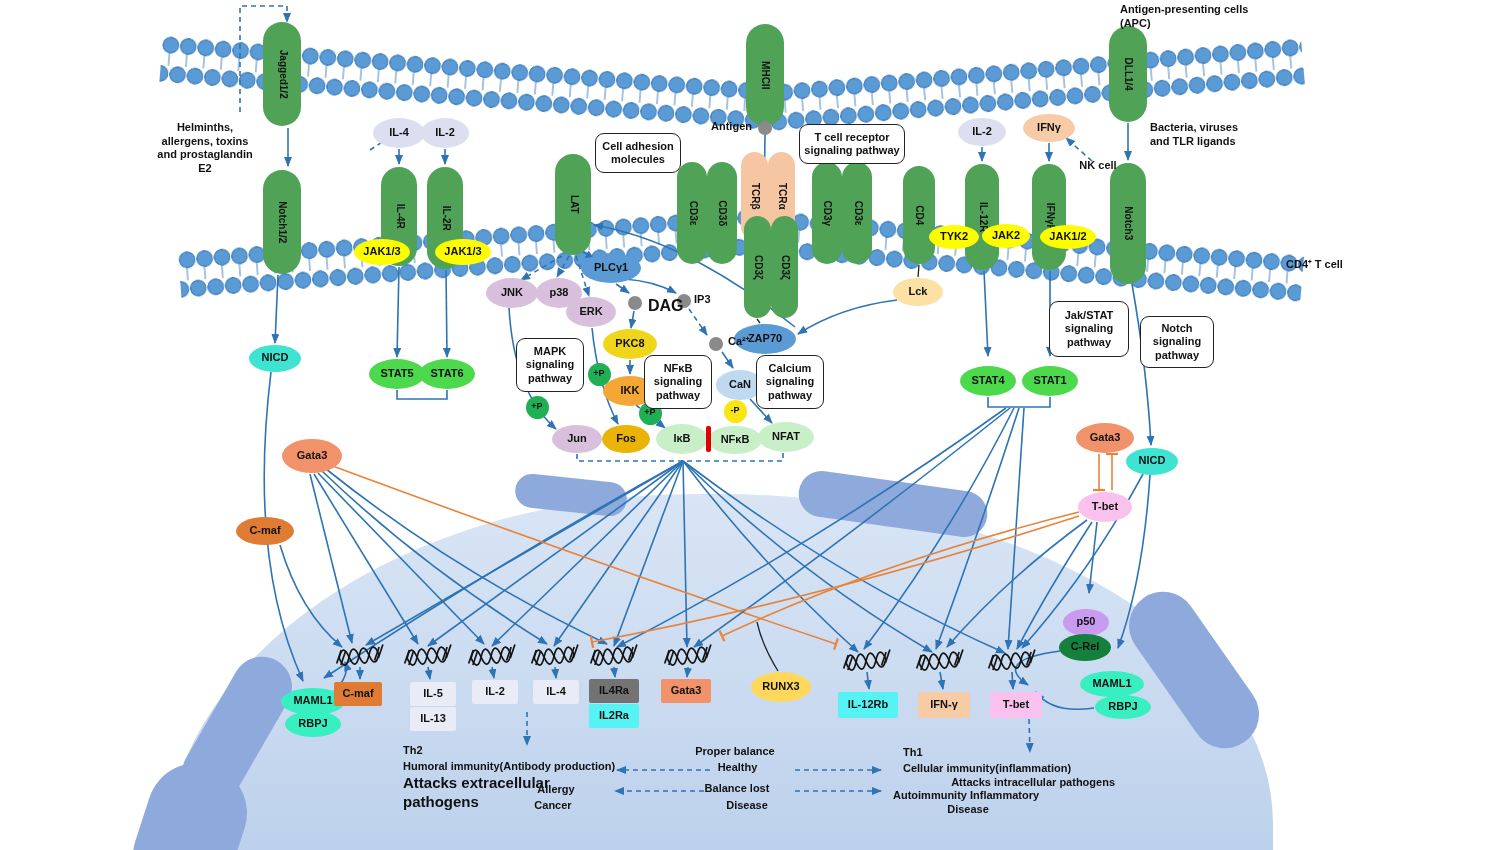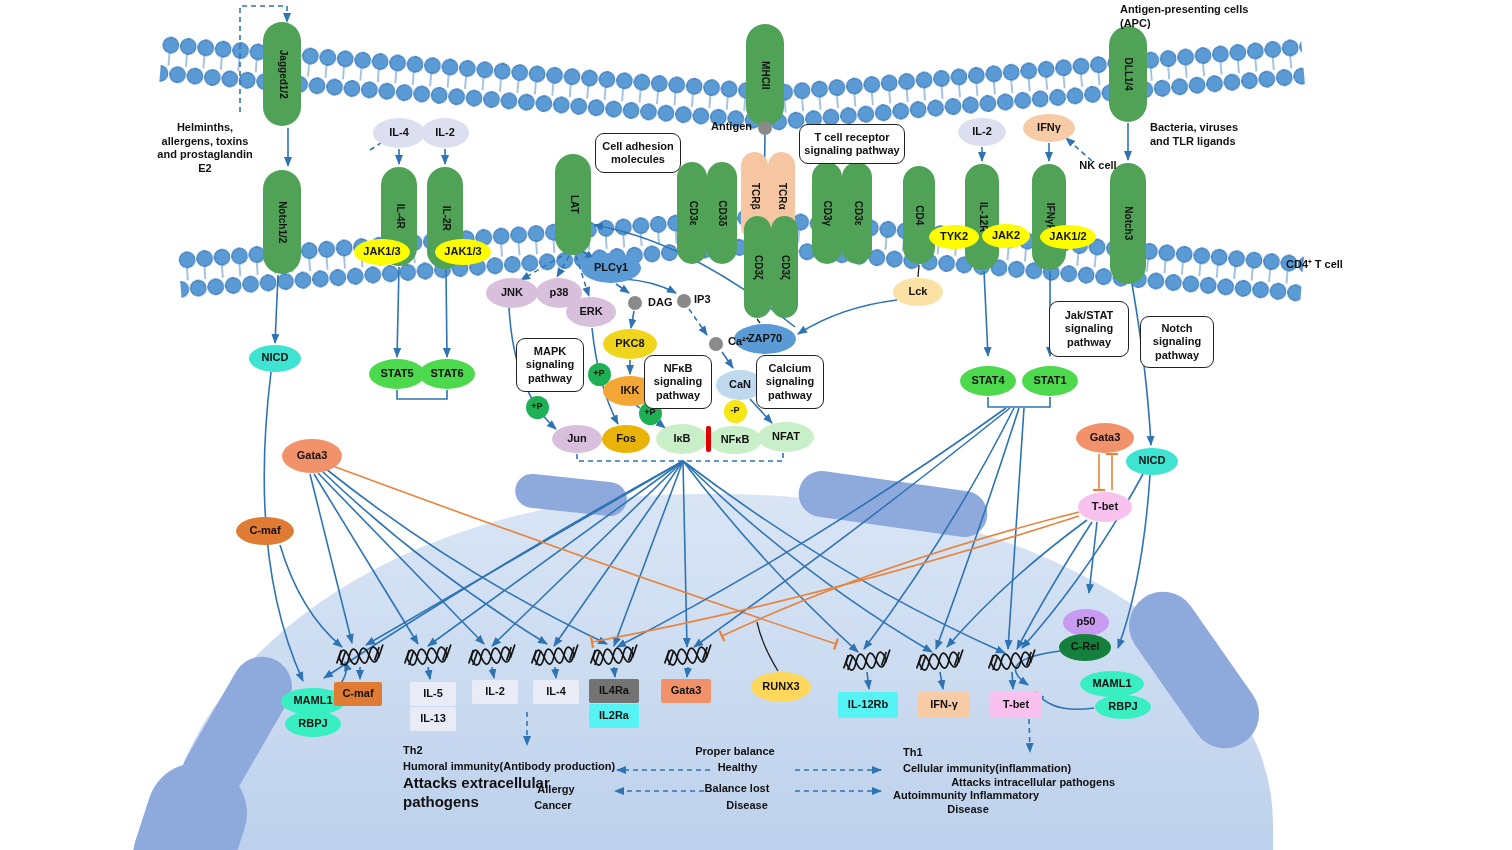--- a/index.html
+++ b/index.html
@@ -488,21 +488,21 @@
 (APC)</div>
     <div class="ptext" style="left: 138px; top: 121px; width: 134px; text-align: center; font-size: 11px;">Helminths,
 allergens, toxins
 and  prostaglandin
 E2</div>
     <div class="ptext" style="left: 698px; top: 120px; width: 54px; text-align: right; font-size: 11px;">Antigen</div>
     <div class="ptext" style="left: 1072px; top: 159px; width: 52px; text-align: center; font-size: 11px;">NK cell</div>
     <div class="ptext" style="left: 1150px; top: 121px; width: 120px; text-align: left; font-size: 11px;">Bacteria, viruses
 and  TLR ligands</div>
     <div class="ptext" style="left: 1286px; top: 258px; width: 84px; text-align: left; font-size: 11px;">CD4⁺ T cell</div>
-    <div class="ptext" style="left: 648px; top: 296px; width: 34px; text-align: left; font-size: 11px;">DAG</div>
+    <div class="ptext" style="left: 648px; top: 296px; width: 34px; text-align: left; font-size: 16px;">DAG</div>
     <div class="ptext" style="left: 694px; top: 293px; width: 30px; text-align: left; font-size: 11px;">IP3</div>
     <div class="ptext" style="left: 728px; top: 335px; width: 36px; text-align: left; font-size: 11px;">Ca²⁺</div>
     <div class="ptext" style="left: 403px; top: 744px; width: 60px; text-align: left; font-size: 11px;">Th2</div>
     <div class="ptext" style="left: 403px; top: 760px; width: 232px; text-align: left; font-size: 11px;">Humoral immunity(Antibody production)</div>
     <div class="ptext" style="left: 403px; top: 774px; width: 212px; text-align: left; font-size: 15px;">Attacks extracellular pathogens</div>
     <div class="ptext" style="left: 520px; top: 783px; width: 72px; text-align: center; font-size: 11px;">Allergy</div>
     <div class="ptext" style="left: 517px; top: 799px; width: 72px; text-align: center; font-size: 11px;">Cancer</div>
     <div class="ptext" style="left: 675px; top: 745px; width: 120px; text-align: center; font-size: 11px;">Proper  balance</div>
     <div class="ptext" style="left: 690px; top: 761px; width: 95px; text-align: center; font-size: 11px;">Healthy</div>
     <div class="ptext" style="left: 678px; top: 782px; width: 118px; text-align: center; font-size: 11px;">Balance  lost</div>

